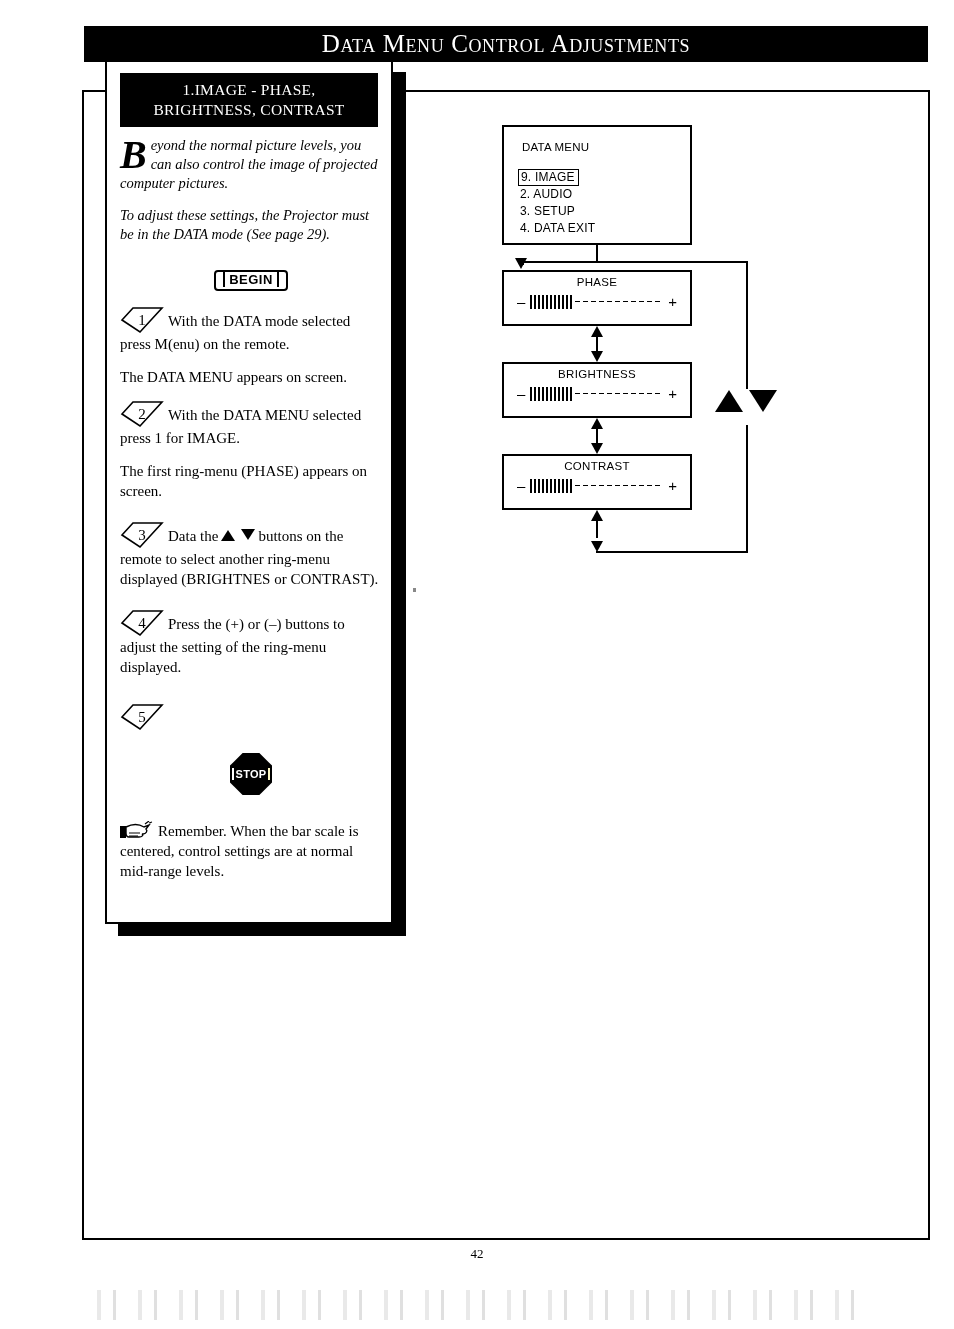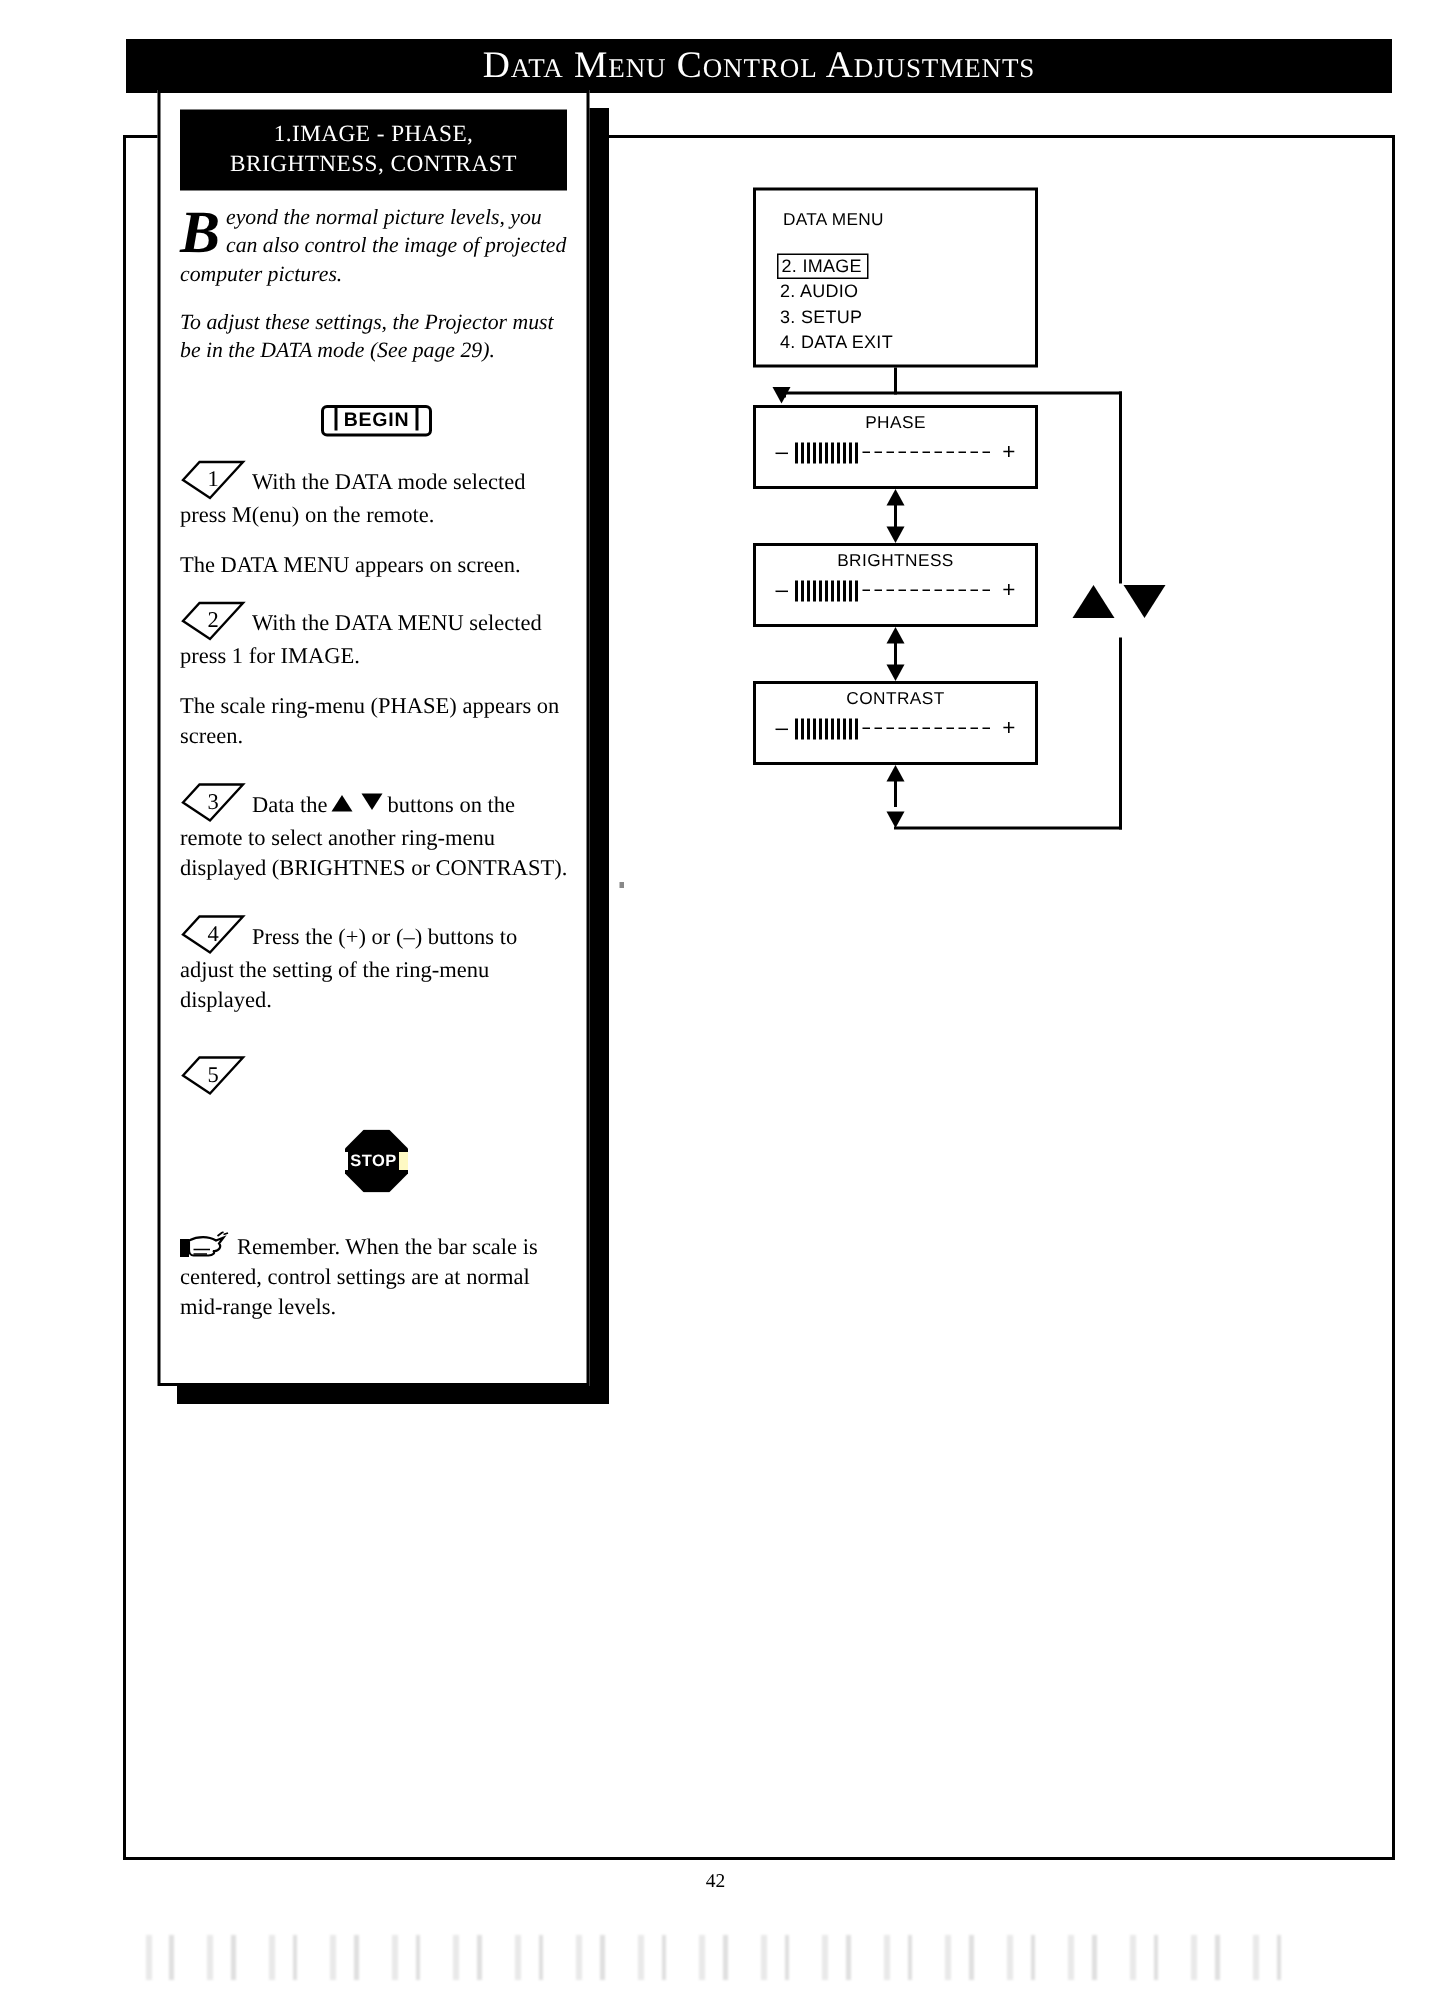--- a/index.html
+++ b/index.html
@@ -66,21 +66,21 @@
   .tri-dn{border-left:7px solid transparent;border-right:7px solid transparent;
           border-top:11px solid #000;vertical-align:1px;}
 
   
   .stop-wrap{display:flex;justify-content:center;margin-top:22px;}
   .stop{width:42px;height:42px;background:#000;
         clip-path:polygon(30% 0,70% 0,100% 30%,100% 70%,70% 100%,30% 100%,0 70%,0 30%);
         display:flex;align-items:center;justify-content:center;}
   .stop span{color:#fff;font-family:"Liberation Sans",sans-serif;font-weight:bold;
              font-size:11px;letter-spacing:.3px;border-left:2px solid #fff;
-             border-right:6px solid #fef9c3;padding:0 2px;line-height:12px;}
+             border-right:2px solid #fef9c3;padding:0 2px;line-height:12px;}
 
   
   .hand{display:inline-block;width:34px;height:20px;vertical-align:-5px;margin-right:4px;}
 
   
   #diagram{position:absolute;left:430px;top:100px;width:470px;height:500px;}
   .dbox{position:absolute;border:2px solid #000;background:#fff;box-sizing:border-box;}
 
   #menu-box{left:72px;top:25px;width:190px;height:120px;}
   #menu-title{position:absolute;left:18px;top:14px;font-family:"Liberation Sans",sans-serif;
@@ -178,21 +178,21 @@
     <div class="gap-s"></div>
     <div class="step">
       <span class="step-hex">
         <svg width="44" height="28" viewBox="0 0 44 28">
             <polygon points="2,14 13,2 42,2 31,14 20,26 2,14" fill="#fff" stroke="#000" stroke-width="1.6"></polygon>
           </svg>
         <span class="num">2</span>
       </span><span class="step-text">With the DATA MENU selected press 1 for IMAGE.</span>
     </div>
     <div class="gap-s"></div>
-    <p class="plain">The scale ring-menu (PHASE) appears on screen.</p>
+    <p class="plain">The first ring-menu (PHASE) appears on screen.</p>
 
     <div class="gap-m"></div>
     <div class="step">
       <span class="step-hex">
         <svg width="44" height="28" viewBox="0 0 44 28">
             <polygon points="2,14 13,2 42,2 31,14 20,26 2,14" fill="#fff" stroke="#000" stroke-width="1.6"></polygon>
           </svg>
         <span class="num">3</span>
       </span><span class="step-text">Data the</span><span class="tri-up"></span><span class="tri-dn"></span><span class="step-text">buttons on the remote to select another ring-menu displayed (BRIGHTNES or CONTRAST).</span>
     </div>
@@ -231,21 +231,21 @@
       <path d="M9 12 L20 12 M9 15 L18 15" stroke="#000" stroke-width="1" fill="none"></path>
     </svg></span><span>Remember. When the bar scale is centered, control settings are at normal mid-range levels.</span></p>
 
   </div>
 </div>
 
 <div id="diagram">
 
   <div class="dbox" id="menu-box">
     <span id="menu-title">DATA MENU</span>
-    <span class="menu-item sel" style="top:42px">2. IMAGE</span>
+    <span class="menu-item sel" style="top:42px">9. IMAGE</span>
     <span class="menu-item" style="top:60px">2. AUDIO</span>
     <span class="menu-item" style="top:77px">3. SETUP</span>
     <span class="menu-item" style="top:94px">4. DATA EXIT</span>
   </div>
 
   <div class="ln" style="left:166px;top:145px;width:2px;height:18px;"></div>
   <div class="ln" style="left:90px;top:161px;width:228px;height:2px;"></div>
   <div class="ln" style="left:90px;top:161px;width:2px;height:2px;"></div>
   <div class="ln" style="left:92px;top:161px;width:2px;height:4px;"></div>
   <div class="ln" style="left:316px;top:161px;width:2px;height:128px;"></div>

